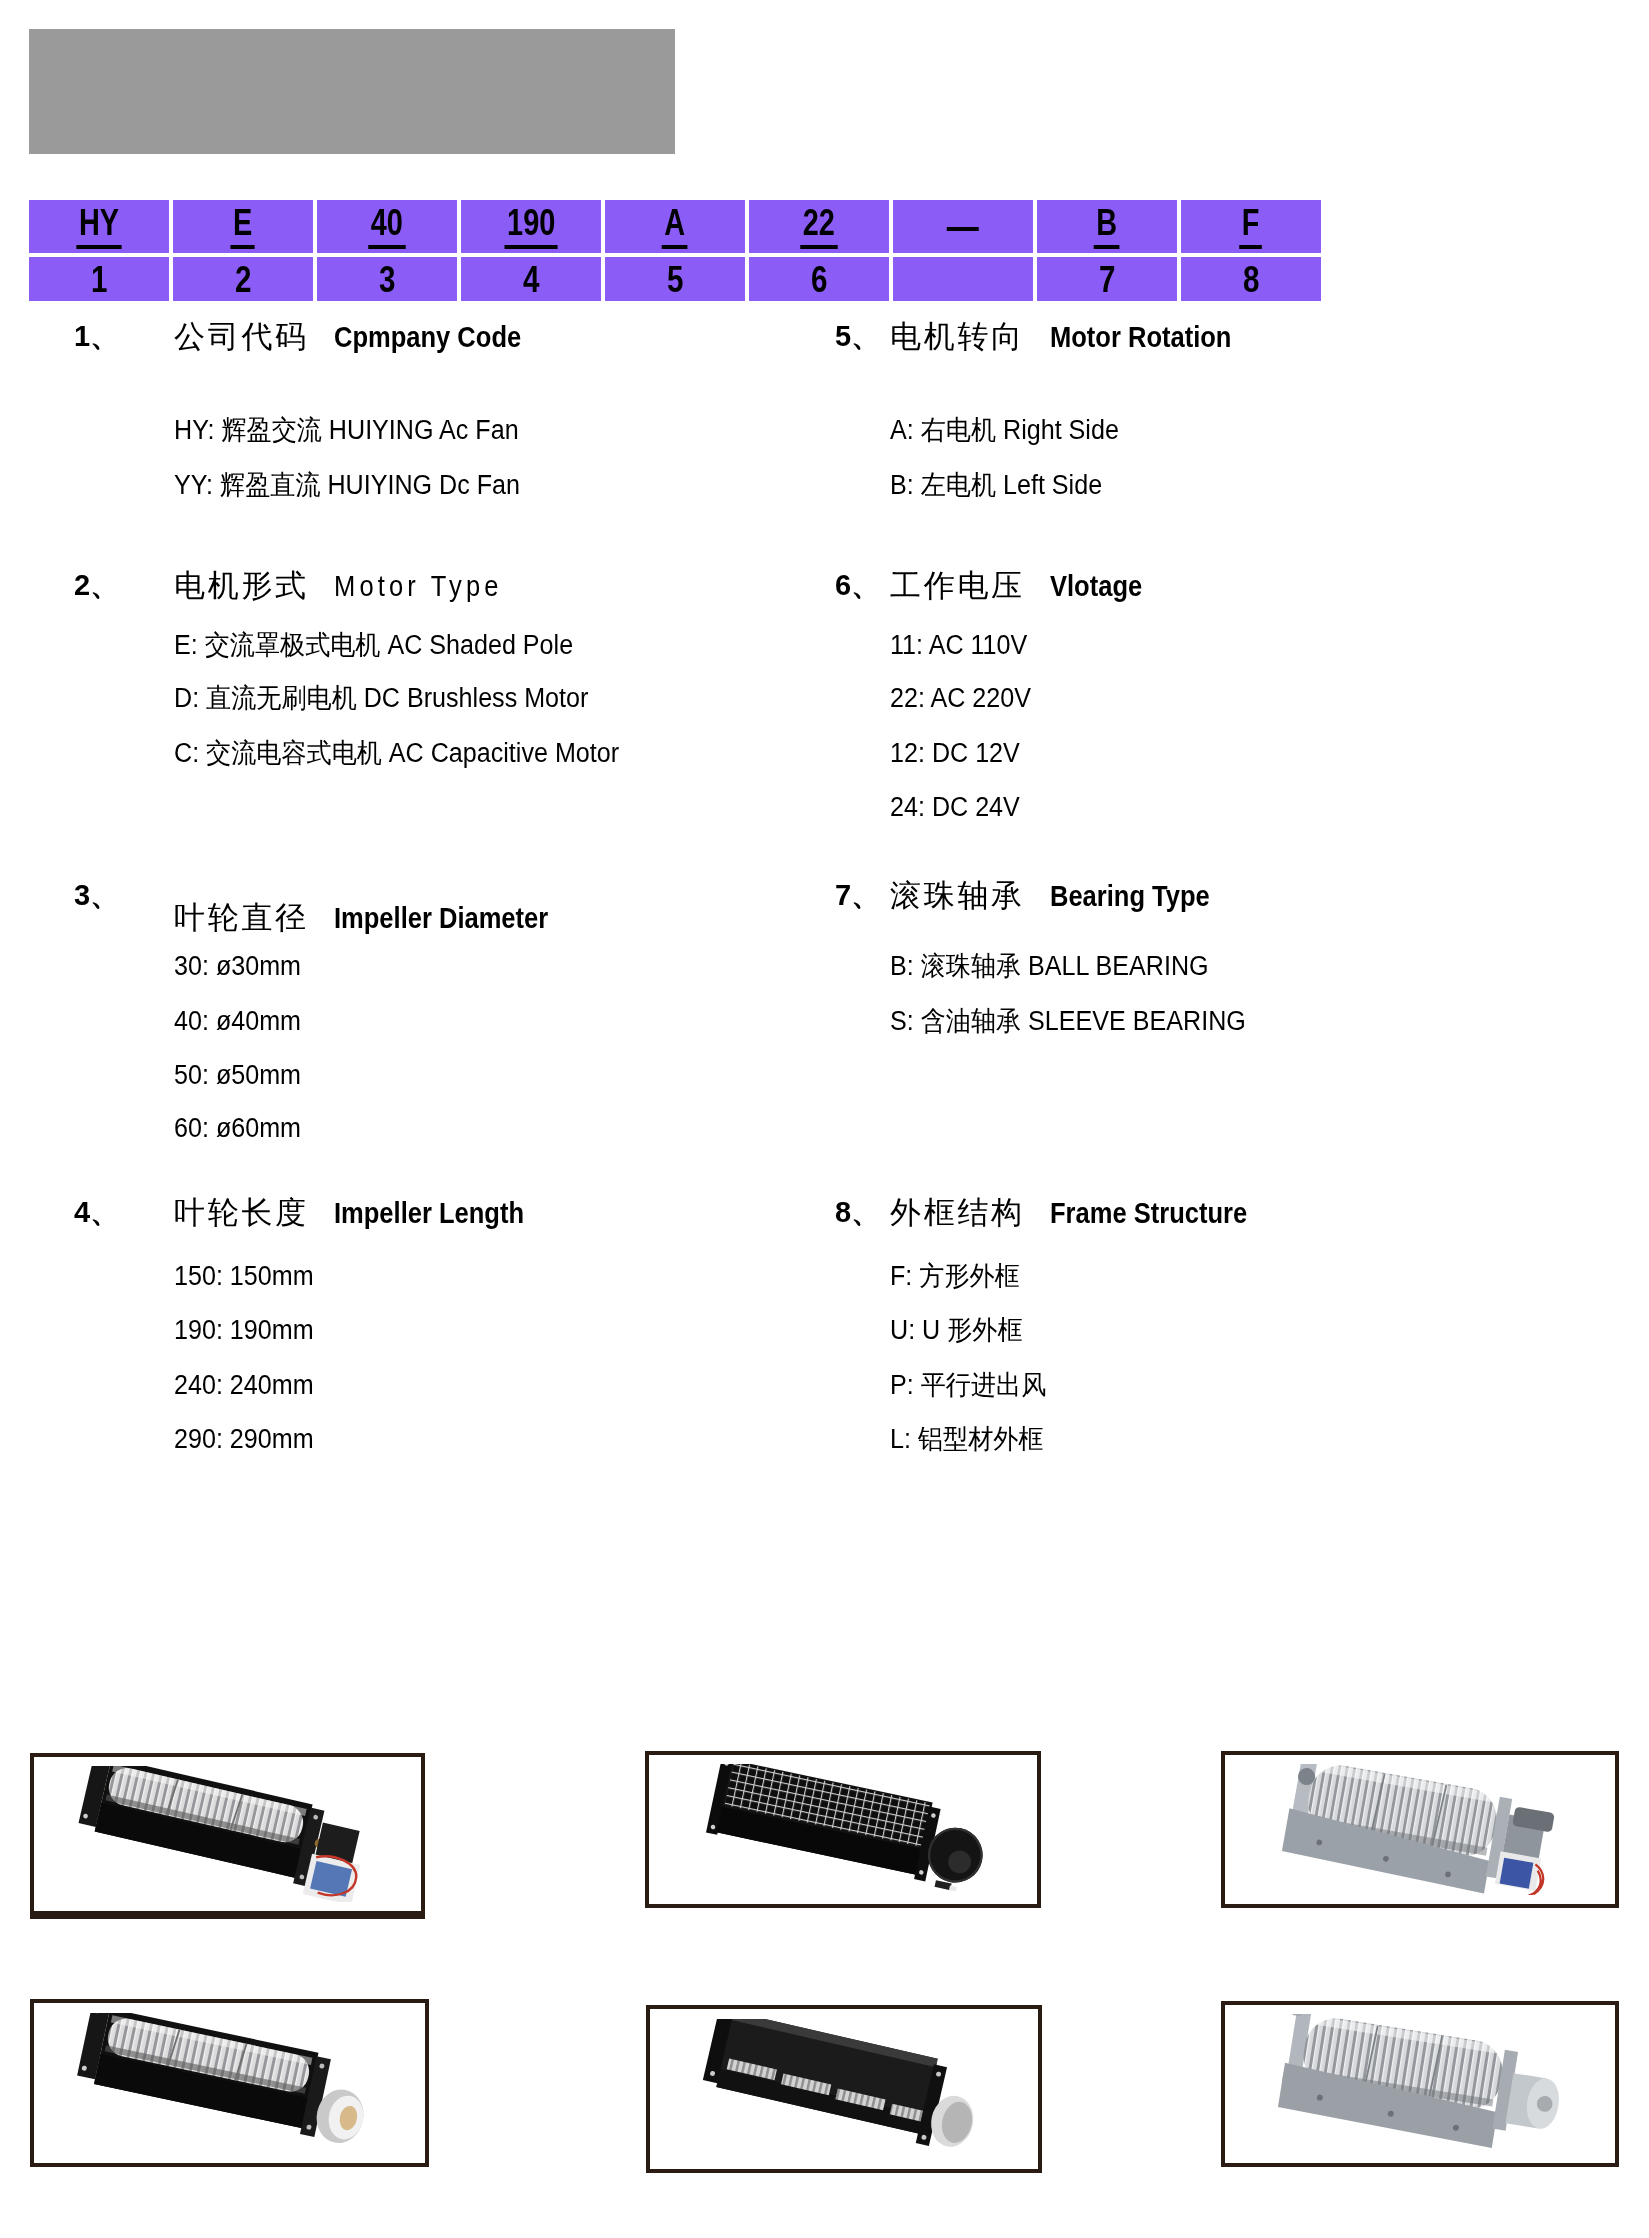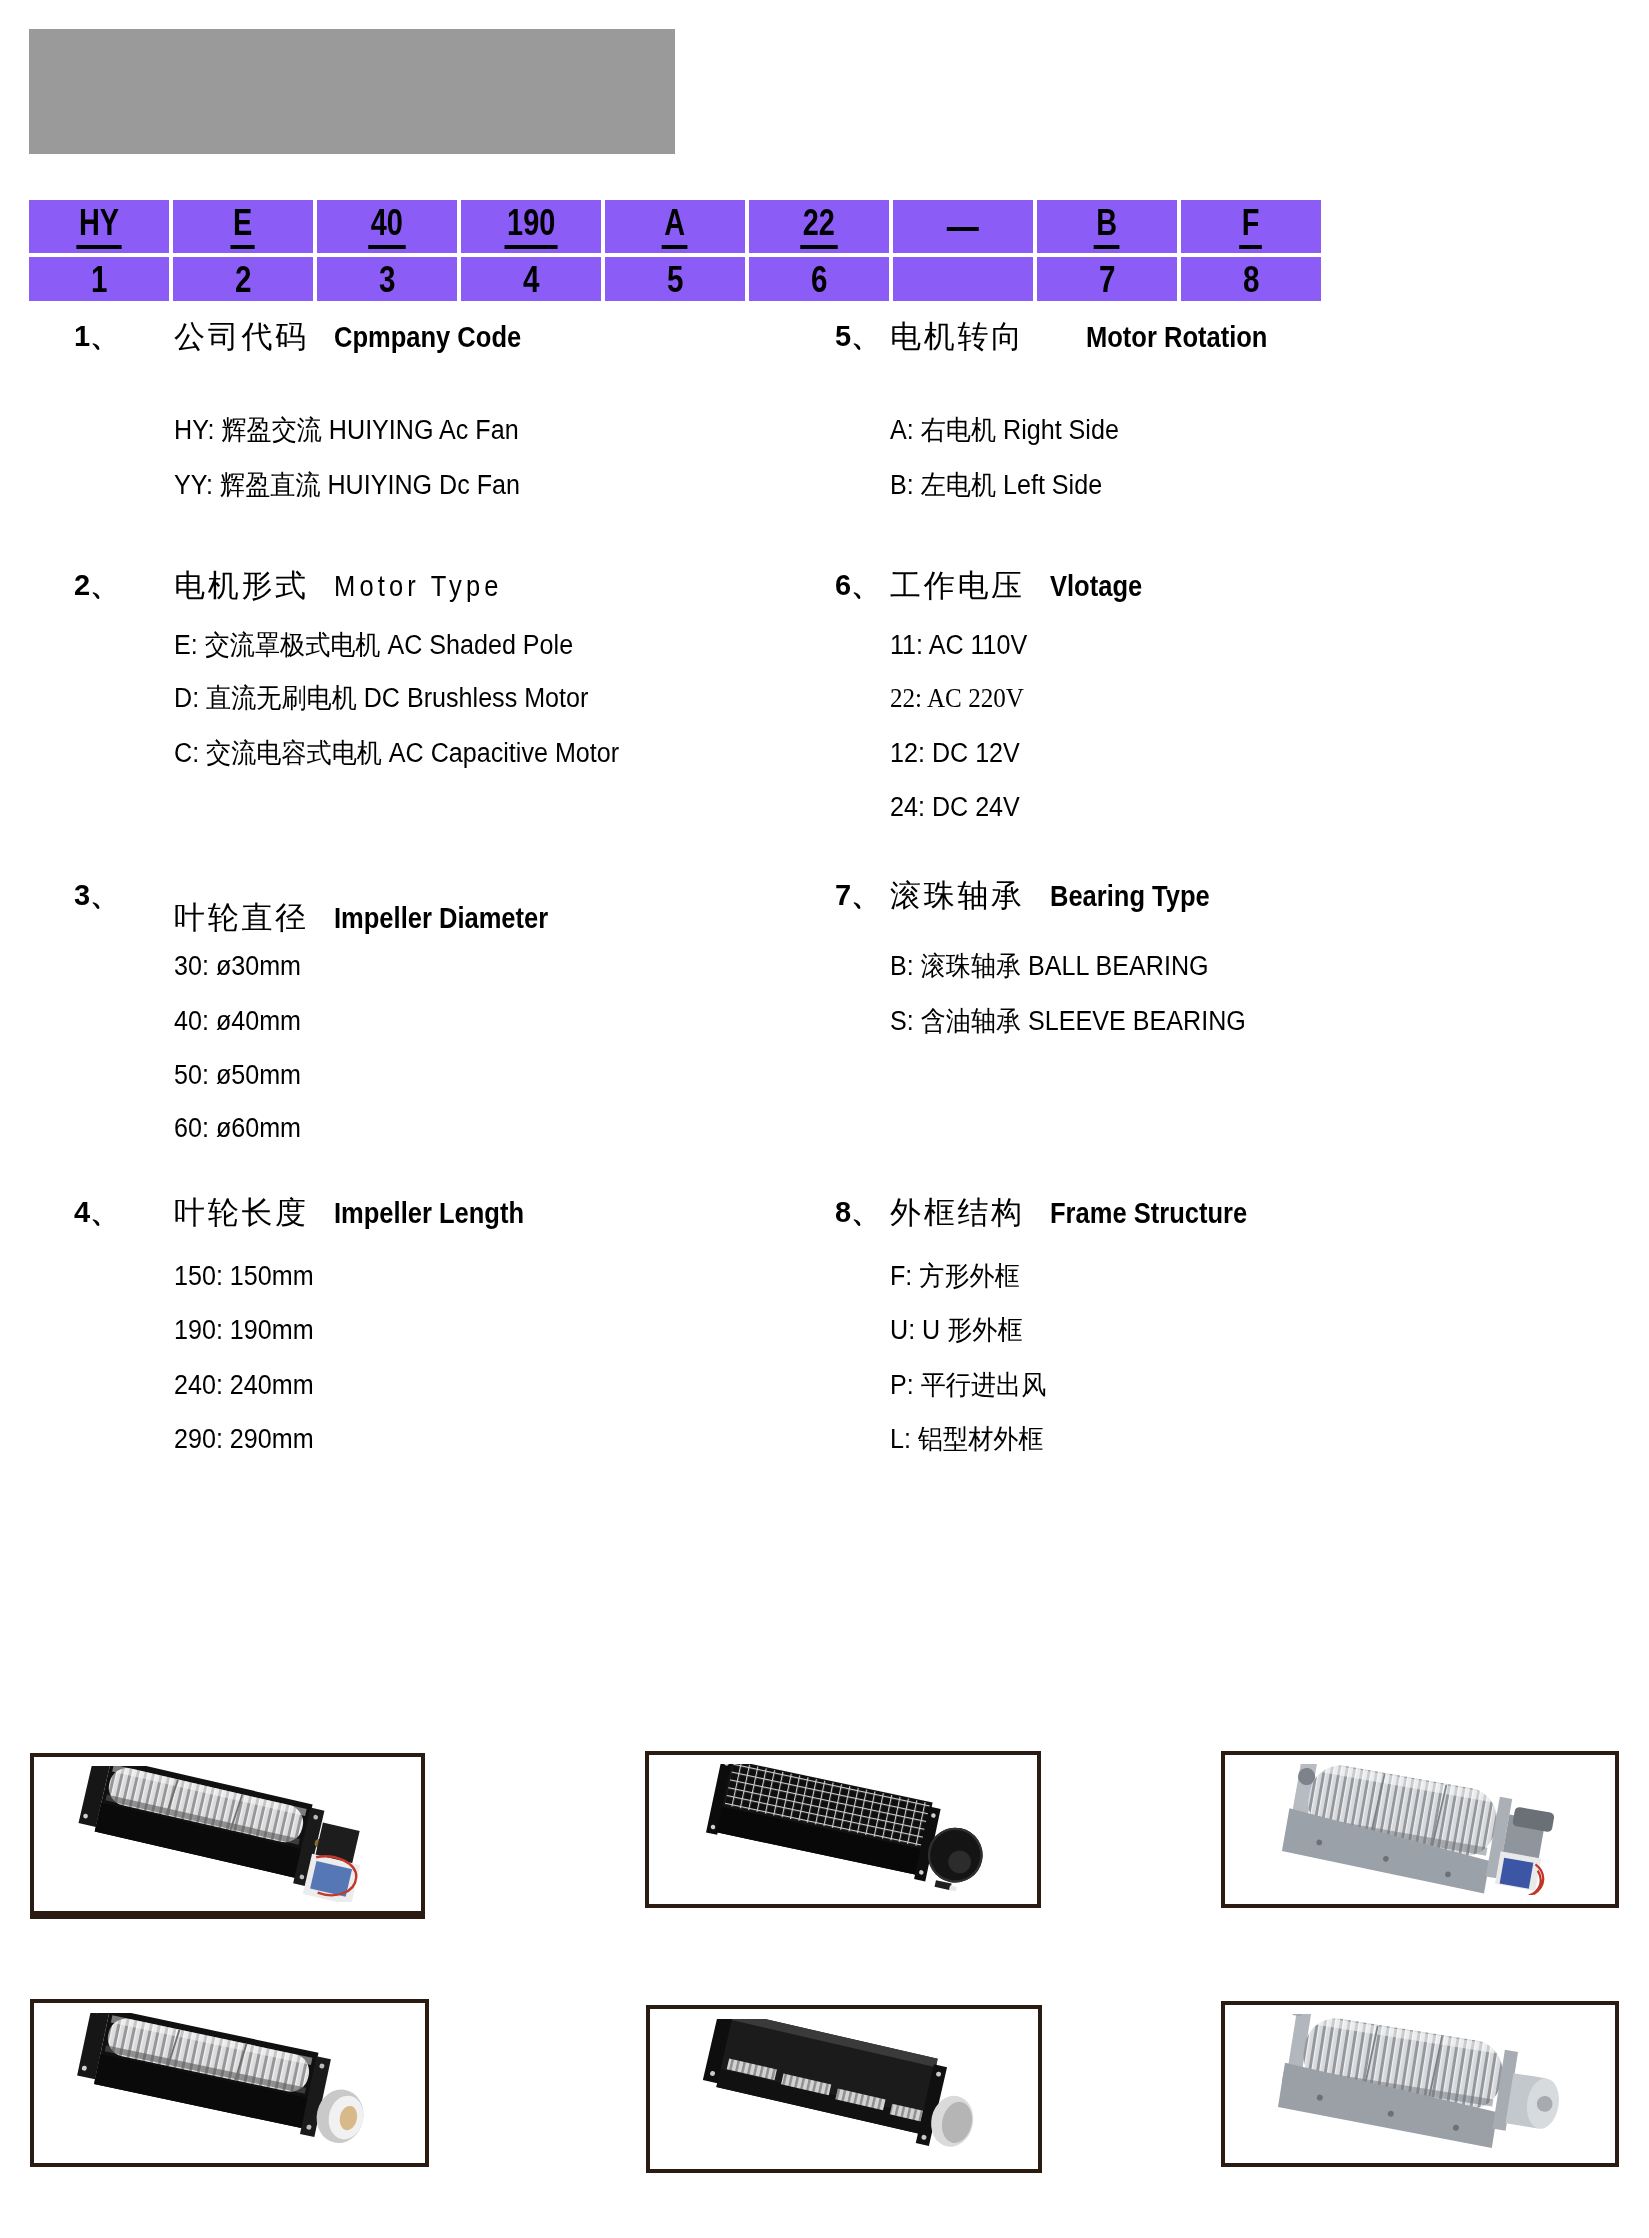--- a/index.html
+++ b/index.html
@@ -160,34 +160,34 @@
 <div class="abs sec-head" style="left:174px;top:1194px;">
   <span class="zh">叶轮长度</span>
   <span class="en">Impeller Length</span>
 </div>
 <div class="abs" style="left:174px;top:1260px;"><span class="item">150: 150mm</span></div>
 <div class="abs" style="left:174px;top:1314px;"><span class="item">190: 190mm</span></div>
 <div class="abs" style="left:174px;top:1369px;"><span class="item">240: 240mm</span></div>
 <div class="abs" style="left:174px;top:1423px;"><span class="item">290: 290mm</span></div>
 
 <div class="abs sec-num" style="left:835px;top:318px;">5、</div>
-<div class="abs sec-head" style="left:890px;top:318px;gap:36px;">
+<div class="abs sec-head" style="left:890px;top:318px;">
   <span class="zh">电机转向</span>
   <span class="en">Motor Rotation</span>
 </div>
 <div class="abs" style="left:890px;top:414px;"><span class="item">A: 右电机 Right Side</span></div>
 <div class="abs" style="left:890px;top:469px;"><span class="item">B: 左电机 Left Side</span></div>
 
 <div class="abs sec-num" style="left:835px;top:567px;">6、</div>
 <div class="abs sec-head" style="left:890px;top:567px;">
   <span class="zh">工作电压</span>
   <span class="en">Vlotage</span>
 </div>
 <div class="abs" style="left:890px;top:629px;"><span class="item">11: AC 110V</span></div>
-<div class="abs" style="left:890px;top:682px;font-family:Liberation Serif, serif;"><span class="item">22: AC 220V</span></div>
+<div class="abs" style="left:890px;top:682px;"><span class="item">22: AC 220V</span></div>
 <div class="abs" style="left:890px;top:737px;"><span class="item">12: DC 12V</span></div>
 <div class="abs" style="left:890px;top:791px;"><span class="item">24: DC 24V</span></div>
 
 <div class="abs sec-num" style="left:835px;top:877px;">7、</div>
 <div class="abs sec-head" style="left:890px;top:877px;">
   <span class="zh">滚珠轴承</span>
   <span class="en">Bearing Type</span>
 </div>
 <div class="abs" style="left:890px;top:950px;"><span class="item">B: 滚珠轴承  BALL BEARING</span></div>
 <div class="abs" style="left:890px;top:1005px;"><span class="item">S: 含油轴承  SLEEVE BEARING</span></div>

